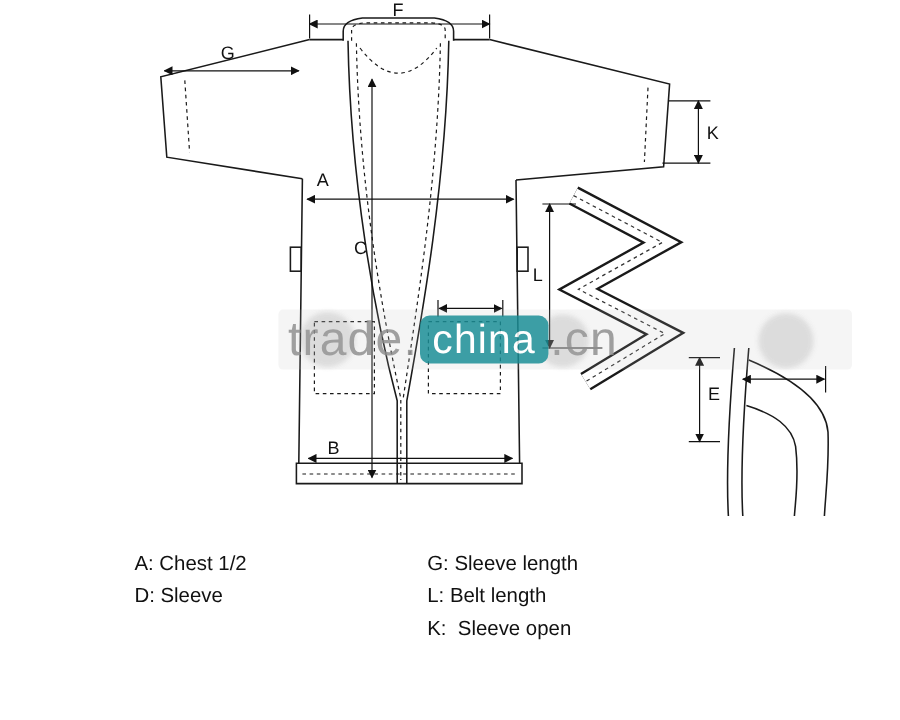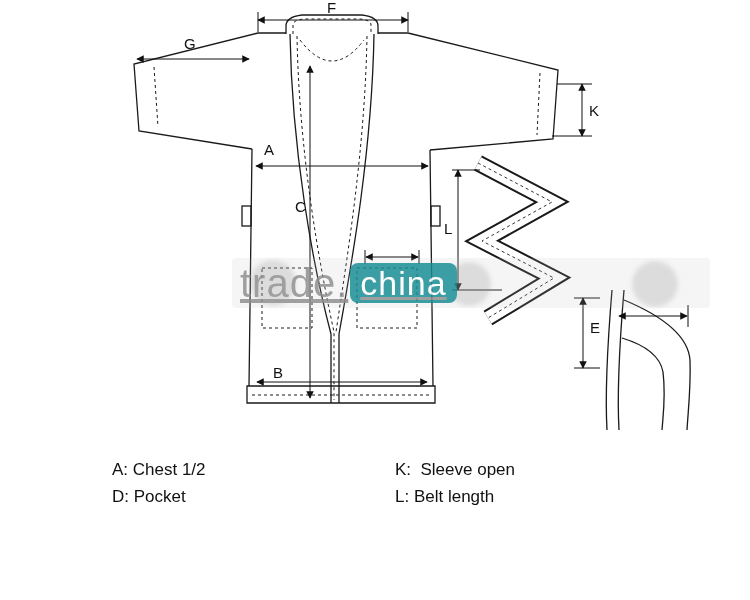--- a/index.html
+++ b/index.html
@@ -10,32 +10,32 @@
   svg text{font-family:"Liberation Sans",sans-serif;font-size:15px;fill:#111;}
   .outline{stroke:#1a1a1a;stroke-width:1.3;fill:none;}
   .stitch{stroke:#1a1a1a;stroke-width:1;fill:none;stroke-dasharray:3 3;}
   .meas{stroke:#111;stroke-width:1;fill:none;}
 
   
   .wm-band{position:absolute;left:232px;top:258px;width:478px;height:50px;
            display:flex;align-items:center;opacity:.85;
            background:rgba(190,190,190,.18);border-radius:4px;z-index:5;}
   .wm-text{position:relative;display:flex;align-items:center;font-size:40px;
-           color:#8f8f8f;letter-spacing:1px;line-height:1;padding-left:8px;text-decoration:underline;}
+           color:#8f8f8f;letter-spacing:1px;line-height:1;padding-left:8px;}
   .wm-badge{display:flex;align-items:center;justify-content:center;height:40px;
             padding:0 10px;margin:4px 2px;border-radius:8px;background:#1b8e96;
             color:#ffffff;font-size:34px;}
   .wm-blob{position:absolute;border-radius:50%;background:rgba(150,150,150,.30);
            filter:blur(2px);}
   .blob1{left:18px;top:2px;width:46px;height:46px;}
   .blob2{left:215px;top:4px;width:44px;height:44px;}
   .blob3{left:400px;top:3px;width:46px;height:46px;}
 
   
-  .legend{display:flex;margin:16px 0 0 112px;gap:68px;}
+  .legend{display:flex;margin:16px 0 0 112px;gap:29px;}
   .legend .col{display:flex;flex-direction:column;width:215px;}
   .legend .item{font-size:17px;line-height:27px;white-space:pre-wrap;color:#111;}
 </style>
 </head>
 <body>
 
 <div class="page">
 
   <div class="diagram">
     <svg width="750" height="440" viewBox="0 0 750 440">
@@ -157,28 +157,30 @@
       </g>
     </svg>
 
     <div class="wm-band">
       <span class="wm-blob blob1"></span>
       <span class="wm-blob blob2"></span>
       <span class="wm-blob blob3"></span>
       <span class="wm-text">
         <span>trade.</span>
         <span class="wm-badge">china</span>
+        <span>.cn</span>
       </span>
     </div>
   </div>
 
   <div class="legend">
     <div class="col">
       <div class="item">A: Chest 1/2</div>
-      <div class="item">D: Pocket</div>
+      <div class="item">D: Sleeve</div>
     </div>
     <div class="col">
+      <div class="item">G: Sleeve length</div>
+      <div class="item">L: Belt length</div>
       <div class="item">K:  Sleeve open</div>
-      <div class="item">L: Belt length</div>
     </div>
   </div>
 
 </div>
 
 </body></html>

